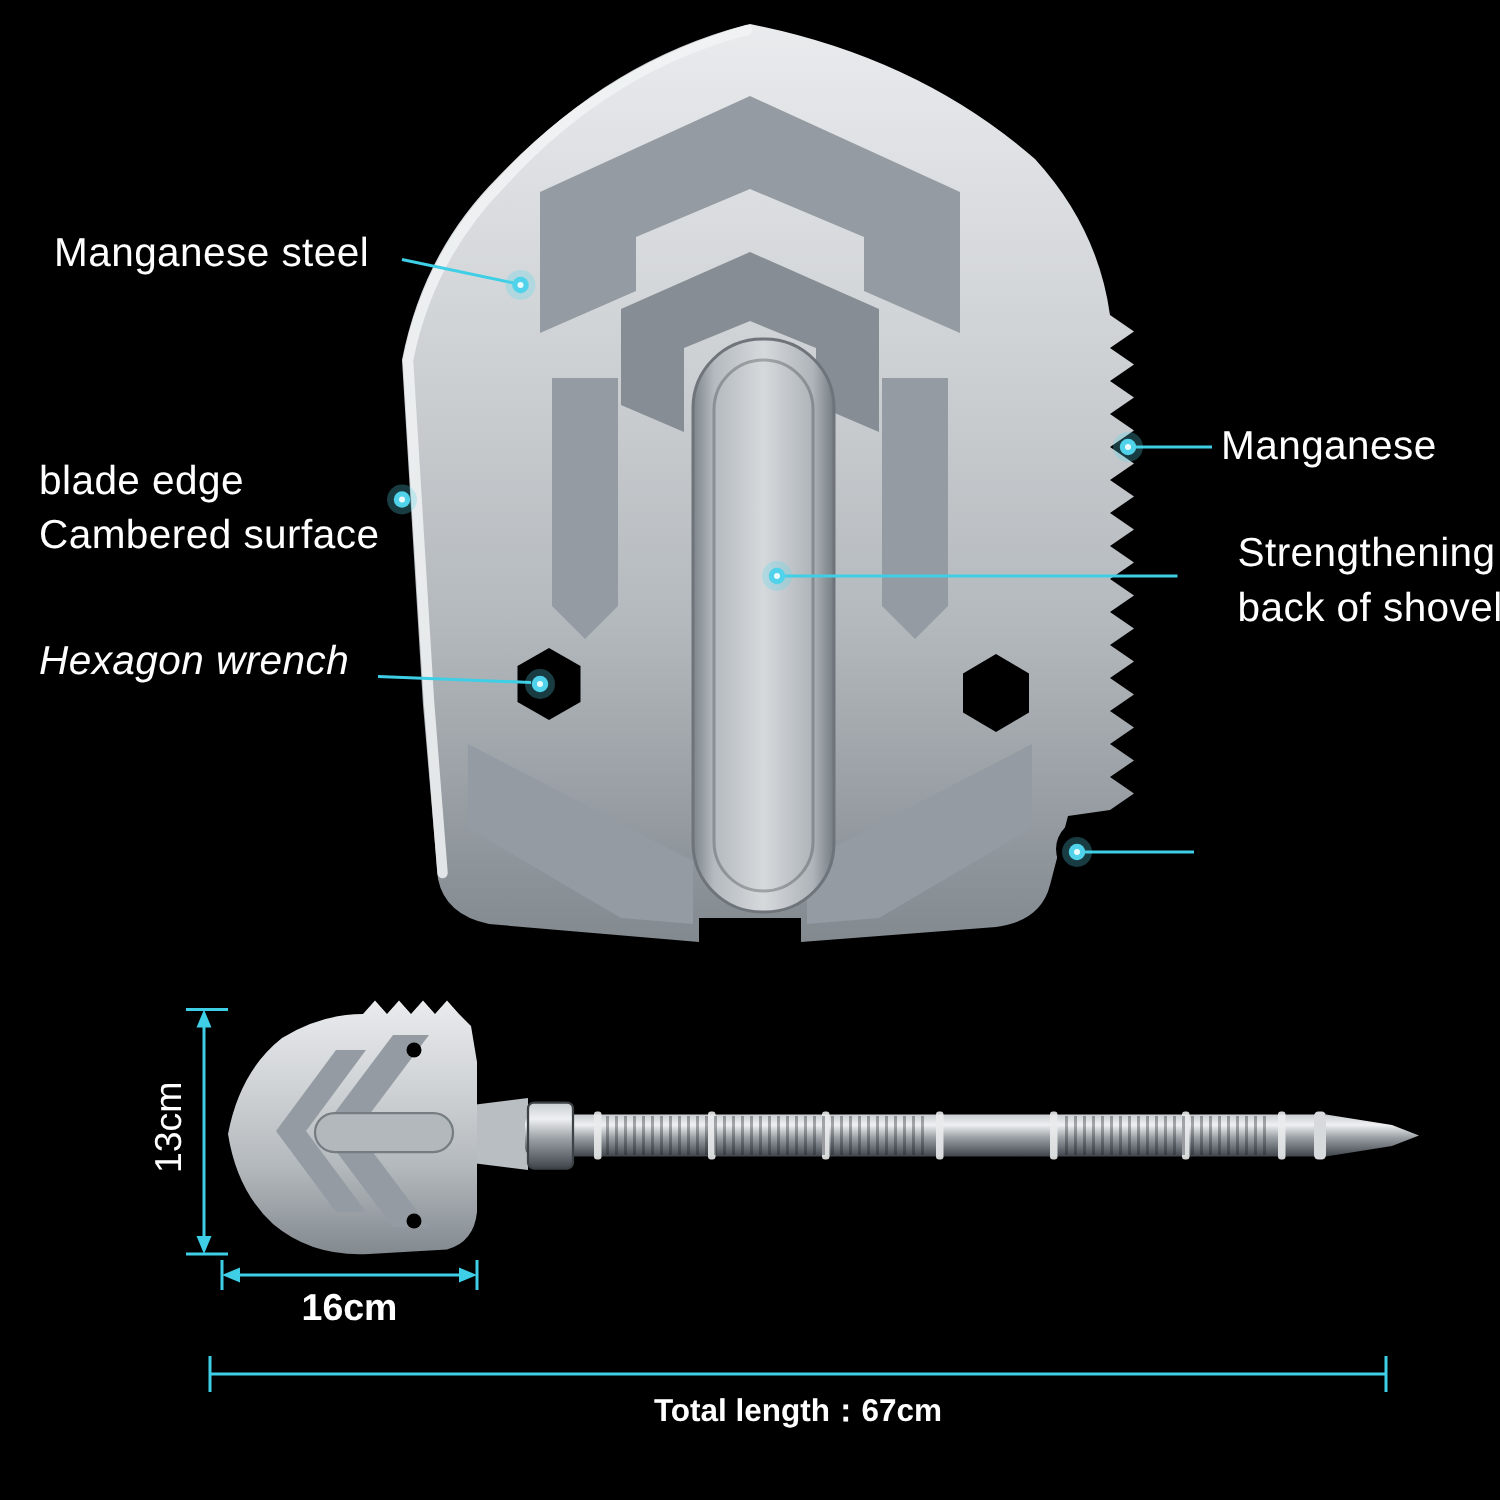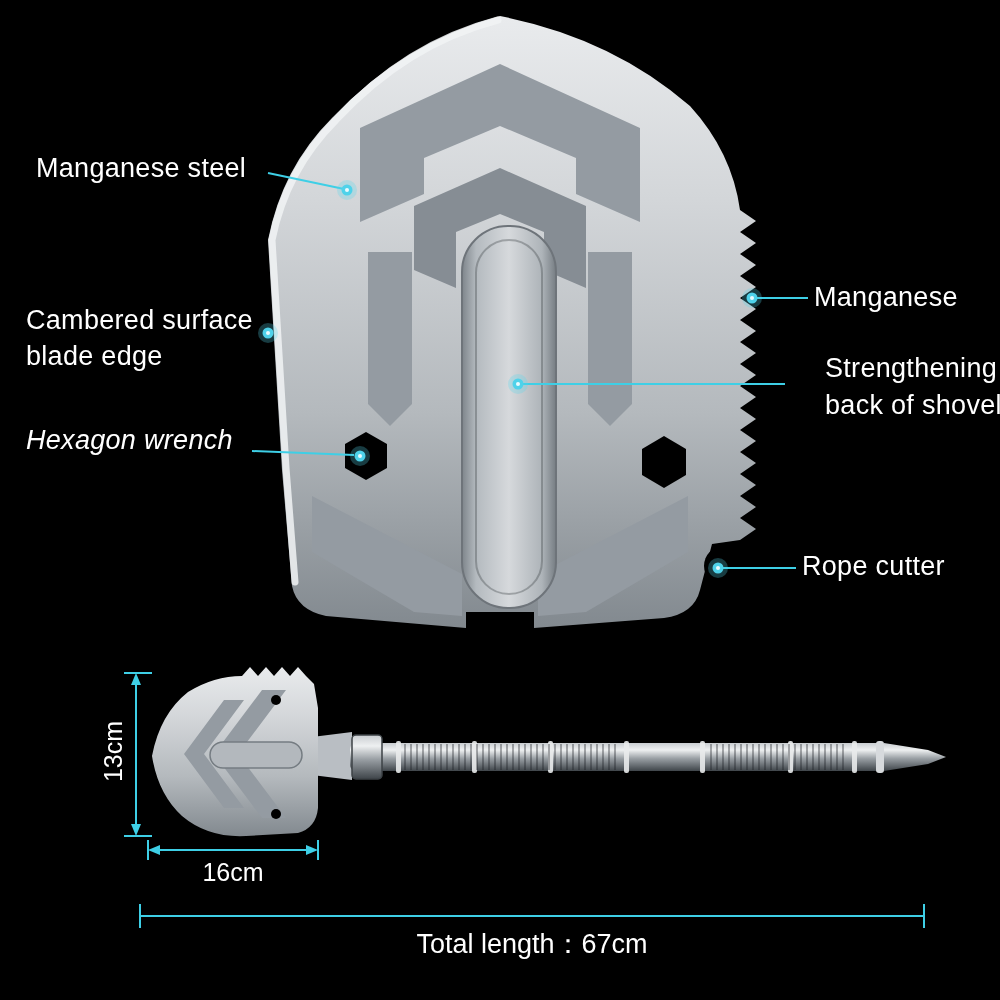--- a/index.html
+++ b/index.html
@@ -20,22 +20,22 @@
     white-space:nowrap;
   }
   .lbl .line{display:block;}
   .dim{
     position:absolute;
     color:#ffffff;
     font-size:25px;
     text-align:center;
   }
   #dim-13{left:78px;top:737px;width:70px;transform:rotate(-90deg);}
-  #dim-16{left:193px;top:858px;width:80px;}
-  #dim-total{left:132px;top:926px;width:800px;font-size:27px;}
+  #dim-16{left:193px;top:858px;width:80px;font-weight:bold;}
+  #dim-total{left:132px;top:926px;width:800px;font-size:21px;font-weight:bold;}
   #lbl-manganese{left:36px;top:153px;}
   #lbl-cambered{left:26px;top:302px;line-height:36px;}
   #lbl-hex{left:26px;top:425px;font-style:italic;}
   #lbl-sawtooth{left:814px;top:282px;}
   #lbl-strength{left:791px;top:350px;line-height:37px;margin-left:34px;}
   #lbl-rope{left:802px;top:551px;}
 </style>
 </head>
 <body>
 
@@ -190,32 +190,31 @@
         <line x1="140" y1="904" x2="140" y2="928"></line>
         <line x1="924" y1="904" x2="924" y2="928"></line>
         <line x1="140" y1="916" x2="924" y2="916"></line>
       </g>
     </g>
   </svg>
 
   <div class="lbl" id="lbl-manganese">Manganese steel</div>
 
   <div class="lbl" id="lbl-cambered">
+    <span class="line">blade edge</span>
     <span class="line">Cambered surface</span>
-    <span class="line">blade edge</span>
   </div>
 
   <div class="lbl" id="lbl-hex">Hexagon wrench</div>
 
   <div class="lbl" id="lbl-sawtooth">Manganese</div>
 
   <div class="lbl" id="lbl-strength">
     <span class="line">Strengthening</span>
     <span class="line">back of shovel</span>
   </div>
 
-  <div class="lbl" id="lbl-rope">Rope cutter</div>
 
   <div class="dim" id="dim-13">13cm</div>
   <div class="dim" id="dim-16">16cm</div>
   <div class="dim" id="dim-total">Total length：67cm</div>
 
 </div>
 
 </body></html>

